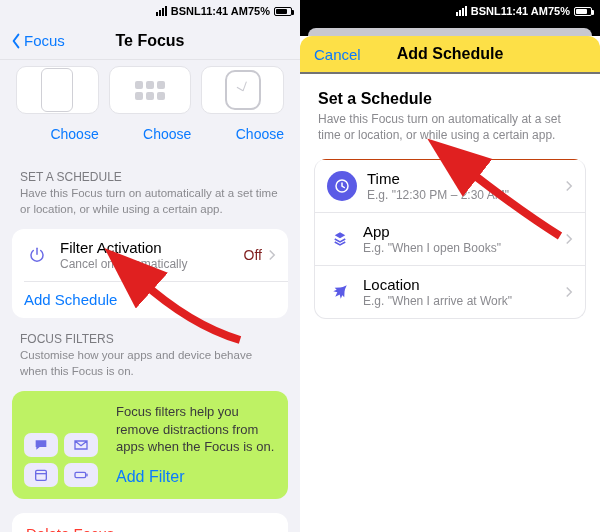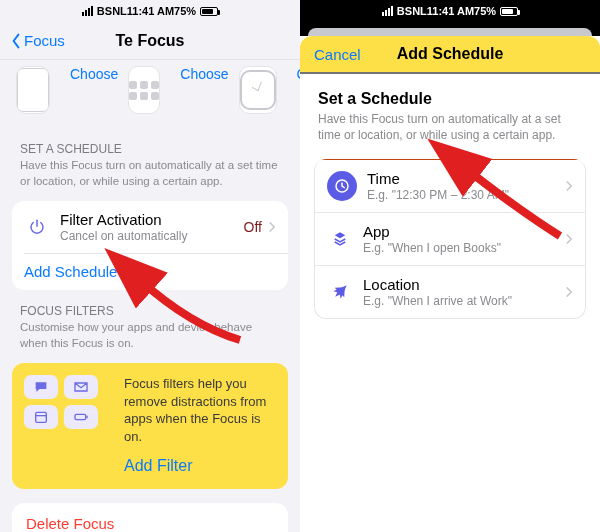--- a/index.html
+++ b/index.html
@@ -1,20 +1,20 @@
 <!DOCTYPE html>
 <html><head>
 <meta charset="utf-8">
 <style>
   * { box-sizing: border-box; margin: 0; padding: 0; font-family: -apple-system, "SF Pro Text", "Helvetica Neue", Arial, sans-serif; }
   body { width: 600px; height: 532px; display: flex; background: #fff; overflow: hidden; }
   .phone { width: 300px; height: 532px; position: relative; background: #f2f2f7; overflow: hidden; }
   .phone.right { background: #fff; }
   
-  .statusbar { height: 22px; display: flex; align-items: center; justify-content: center; padding: 0 8px; font-size: 11px; font-weight: 600; color: #000; background: transparent; }
+  .statusbar { height: 22px; display: flex; align-items: center; justify-content: flex-end; padding: 0 8px; font-size: 11px; font-weight: 600; color: #000; background: transparent; }
   .phone.right .statusbar { background: #000; color: #fff; }
   .sb-left, .sb-right { display: flex; align-items: center; gap: 4px; }
   .sb-signal { display: inline-flex; align-items: flex-end; gap: 1px; }
   .sb-signal i { width: 2px; background: currentColor; display: inline-block; }
   .sb-signal i:nth-child(1){height:4px;} .sb-signal i:nth-child(2){height:6px;}
   .sb-signal i:nth-child(3){height:8px;} .sb-signal i:nth-child(4){height:10px;}
   .sb-batt { display: inline-flex; align-items: center; }
   .sb-batt .shell { width: 18px; height: 9px; border: 1px solid currentColor; border-radius: 2px; position: relative; }
   .sb-batt .shell::after { content:""; position:absolute; right:-3px; top:2px; width:2px; height:5px; background: currentColor; border-radius:0 1px 1px 0;}
   .sb-batt .fill { position:absolute; left:1px; top:1px; bottom:1px; width:70%; background: currentColor; border-radius:1px;}
@@ -24,21 +24,21 @@
   .nav-title { font-size:16px; font-weight:600; color:#000; }
   .nav-left { position:absolute; left:10px; display:flex; align-items:center; gap:2px; color:#0a7aff; font-size:15px;}
   .nav-left svg { width:12px; height:16px; }
   .sheet-backdrop { position:absolute; top:22px; left:0; right:0; height:14px; background:#000; border-bottom-left-radius:0; }
   .sheet-backdrop .inner { position:absolute; left:8px; right:8px; top:6px; height:8px; background:#c8c8cf; border-radius:8px 8px 0 0;}
   .sheet { position:absolute; top:36px; left:0; right:0; bottom:0; background:#fff; border-radius:12px 12px 0 0; overflow:hidden;}
   .sheet .navbar { background:#fff; border-bottom:1px solid #e3e3e8;}
   .content { padding: 0; }
   
   .choose-row { display:flex; gap:10px; padding: 6px 16px 14px 16px; }
-  .choose-card { flex:1; display:flex; flex-direction:row; align-items:flex-start; gap:20px; }
+  .choose-card { flex:1; display:flex; flex-direction:column; align-items:flex-end; gap:12px; }
   .choose-box { width:100%; height:48px; background:#fff; border:1px solid #e3e3e8; border-radius:10px; display:flex; align-items:center; justify-content:center; overflow:hidden;}
   .choose-label { color:#0a7aff; font-size:14px; }
   .watch-face { width:36px; height:40px; border:2px solid #c9c9d0; border-radius:10px; position:relative;}
   .watch-face::before { content:""; position:absolute; left:50%; top:50%; width:1px; height:10px; background:#c9c9d0; transform:translate(-50%,-90%) rotate(20deg); transform-origin:bottom;}
   .watch-face::after { content:""; position:absolute; left:50%; top:50%; width:1px; height:7px; background:#c9c9d0; transform:translate(-50%,-90%) rotate(-60deg); transform-origin:bottom;}
   .lockscr { width:32px; height:44px; border:1px solid #d0d0d6; border-radius:6px;}
   .homescr { display:grid; grid-template-columns:repeat(3, 8px); grid-auto-rows:8px; gap:3px;}
   .homescr i { background:#d0d0d6; border-radius:2px;}
   
   .sec-header { padding: 14px 20px 4px 20px; }
@@ -53,21 +53,21 @@
   .row .icon.round { width:30px; height:30px; border-radius:50%; background:#5b5be6;}
   .row .icon svg { width:18px; height:18px; }
   .row .texts { flex:1; min-width:0;}
   .row .primary { font-size:15px; color:#000;}
   .row .secondary { font-size:12px; color:#8a8a8f; margin-top:1px;}
   .row .tail { display:flex; align-items:center; gap:6px; color:#7f1d1d; font-size:14px;}
   .chev { width:8px; height:12px; }
   .chev path { stroke:#c5c5ca; stroke-width:2; fill:none;}
   .link-row { padding:12px 14px; font-size:15px; color:#0a7aff;}
   
-  .filters-card { margin:8px 12px 0 12px; background:#fde047; border-radius:12px; padding:12px; display:flex; gap:20px;}
+  .filters-card { margin:8px 12px 0 12px; background:#bef264; border-radius:12px; padding:12px; display:flex; gap:12px;align-items:flex-end;}
   .filters-icons { width:80px; display:grid; grid-template-columns:repeat(2,34px); grid-auto-rows:24px; gap:6px; align-content:start;}
   .filters-icons .tile { background:#eceafc; border-radius:7px; display:flex; align-items:center; justify-content:center;}
   .filters-icons .tile svg { width:16px; height:16px; fill:#6b6be6;}
   .filters-text { flex:1; font-size:13px; color:#3a3a3c; line-height:1.35;}
   .filters-text .addlink { display:block; margin-top:10px; color:#0a7aff; font-size:16px;}
   .delete { margin:14px 12px 0 12px; background:#fff; border-radius:12px; padding:12px 14px; color:#ff3b30; font-size:15px;}
   
   .r-head { padding:16px 18px 6px 18px;}
   .r-head .t { font-size:16px; font-weight:700; color:#000;}
   .r-head .s { font-size:12px; color:#8a8a8f; line-height:1.35; margin-top:3px;}

